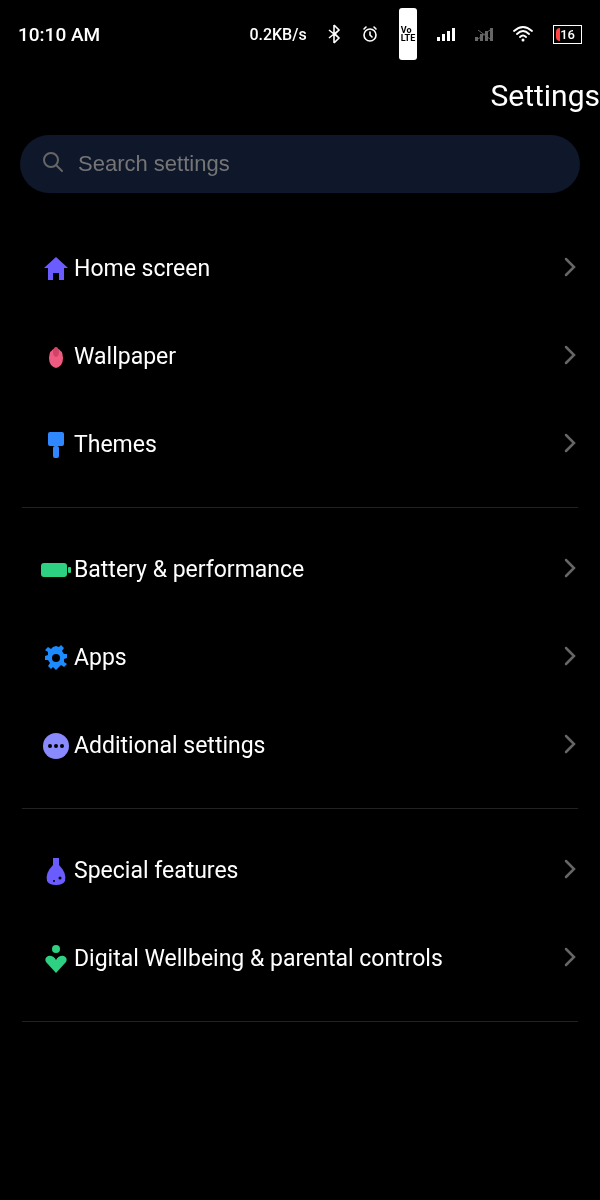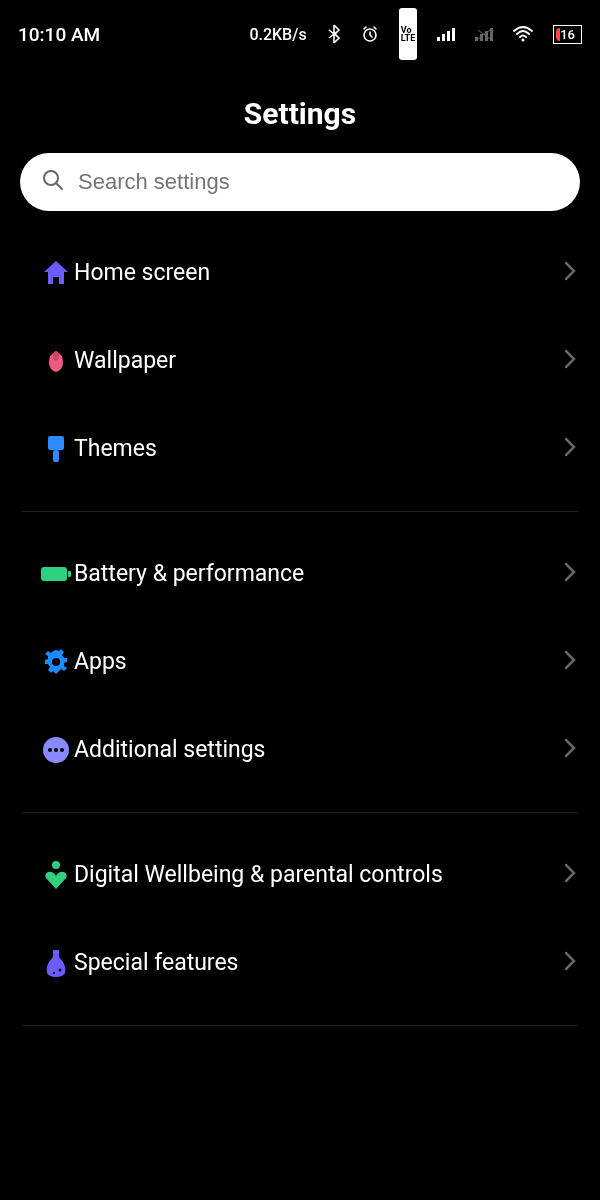--- a/index.html
+++ b/index.html
@@ -37,28 +37,28 @@
       content: '';
       position: absolute;
       left: 2px; top: 2px;
       width: 14%;
       bottom: 2px;
       background: #f44;
       border-radius: 5px 0 0 5px;
     }
     .battery-box span { position: relative; }
     .page-title {
-      text-align: center;
+      text-align: right;
       font-size: 30px;
-      font-weight: 700;
-      margin: 28px 0 22px;
+      font-weight: 400;
+      margin: 10px 0 22px;
     }
     .search-bar {
-      margin: 0 20px 18px;
-      background: #ffffff;
+      margin: 0 20px 32px;
+      background: #0f172a;
       border-radius: 32px;
       display: flex;
       align-items: flex-end;
       padding: 16px 22px;
       gap: 14px;
     }
     .search-bar input {
       flex: 1;
       background: transparent;
       border: none;
@@ -252,39 +252,39 @@
     <span class="chevron"><svg width="12" height="20" viewBox="0 0 12 20">
           <path d="M2 2 L10 10 L2 18" stroke="#666" stroke-width="2.5" fill="none" stroke-linecap="round"></path>
         </svg></span>
   </div>
 
   <div class="divider"></div>
 
   <div class="row">
     <span class="icon-slot">
       <svg width="30" height="32" viewBox="0 0 30 32">
-          <circle cx="15" cy="6" r="4" fill="#2ed082"></circle>
-          <path d="M15 30 L5 19 Q3 15 7 13 Q12 12 15 17 Q18 12 23 13 Q27 15 25 19 Z" fill="#2ed082"></path>
-        </svg>
-    </span>
-    <span class="label">Digital Wellbeing &amp; parental controls</span>
-    <span class="chevron"><svg width="12" height="20" viewBox="0 0 12 20">
-          <path d="M2 2 L10 10 L2 18" stroke="#666" stroke-width="2.5" fill="none" stroke-linecap="round"></path>
-        </svg></span>
-  </div>
-
-  <div class="row">
-    <span class="icon-slot">
-      <svg width="30" height="32" viewBox="0 0 30 32">
           <path d="M12 3 L18 3 L18 10 Q26 18 24 26 Q22 30 15 30 Q8 30 6 26 Q4 18 12 10 Z" fill="#6b5cff"></path>
           <circle cx="19" cy="23" r="1.5" fill="#000"></circle>
           <circle cx="13" cy="26" r="1" fill="#000"></circle>
         </svg>
     </span>
     <span class="label">Special features</span>
     <span class="chevron"><svg width="12" height="20" viewBox="0 0 12 20">
           <path d="M2 2 L10 10 L2 18" stroke="#666" stroke-width="2.5" fill="none" stroke-linecap="round"></path>
         </svg></span>
   </div>
 
+  <div class="row">
+    <span class="icon-slot">
+      <svg width="30" height="32" viewBox="0 0 30 32">
+          <circle cx="15" cy="6" r="4" fill="#2ed082"></circle>
+          <path d="M15 30 L5 19 Q3 15 7 13 Q12 12 15 17 Q18 12 23 13 Q27 15 25 19 Z" fill="#2ed082"></path>
+        </svg>
+    </span>
+    <span class="label">Digital Wellbeing &amp; parental controls</span>
+    <span class="chevron"><svg width="12" height="20" viewBox="0 0 12 20">
+          <path d="M2 2 L10 10 L2 18" stroke="#666" stroke-width="2.5" fill="none" stroke-linecap="round"></path>
+        </svg></span>
+  </div>
+
   <div class="divider"></div>
 
 </div>
 
 </body></html>

